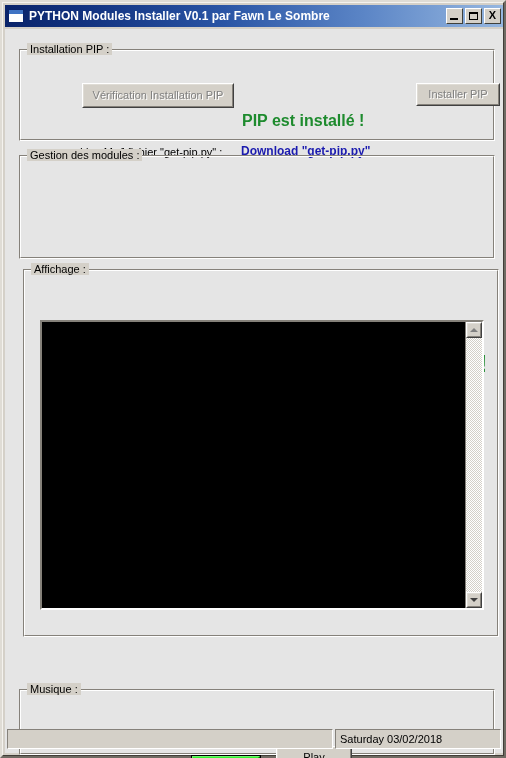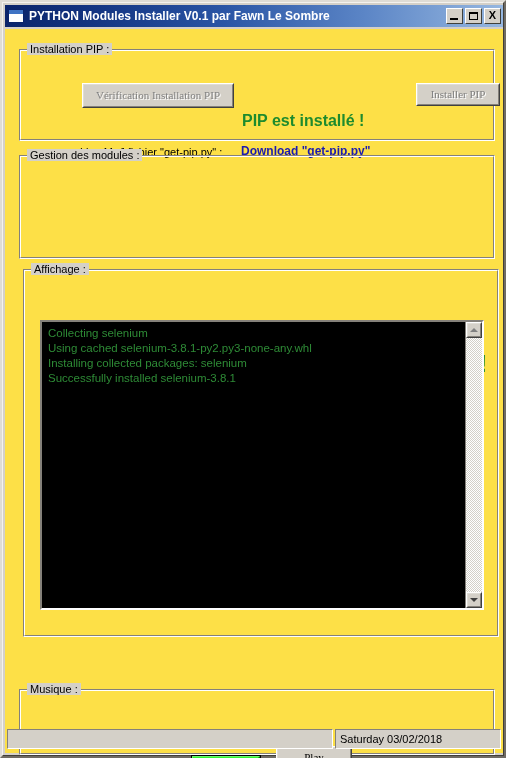--- a/index.html
+++ b/index.html
@@ -113,21 +113,21 @@
     font-size: 11px;
     margin-top: -1px;
   }
 
   
   #client {
     position: absolute;
     left: 2px; top: 26px;
     width: 498px;
     bottom: 2px;
-    background: #fde047;
+    background: #e5e5e5;
   }
 
   
   .group {
     position: absolute;
     box-sizing: border-box;
     border-left: 1px solid #85817a;
     border-top: 1px solid #85817a;
     border-right: 1px solid #ffffff;
     border-bottom: 1px solid #ffffff;
@@ -160,21 +160,21 @@
 
   
   .btn {
     position: absolute;
     box-sizing: border-box;
     background: #d4d0c8;
     border-left: 1px solid #ffffff;
     border-top: 1px solid #ffffff;
     border-right: 1px solid #404040;
     border-bottom: 1px solid #404040;
-    font-family: Liberation Serif, serif;
+    font-family: Liberation Sans, sans-serif;
     font-size: 11px;
     color: #000000;
     display: flex;
     align-items: center;
     justify-content: center;
     text-align: center;
     line-height: 1;
     white-space: nowrap;
   }
   .btn .inner {
@@ -434,24 +434,20 @@
         </div>
 
         <span class="label" id="lbl-module-ok">Le module a bien été installé !</span>
       </div>
 
       <div class="group" id="group-display">
         <span class="group-inner"></span>
         <span class="group-label">Affichage :</span>
 
         <div id="console-wrap">
-          <div id="console-text">Collecting selenium
-Using cached selenium-3.8.1-py2.py3-none-any.whl
-Installing collected packages: selenium
-Successfully installed selenium-3.8.1</div>
 
           <div id="console-scrollbar">
             <div class="sb-arrow" id="sb-up">
               <span class="ainner"></span>
               <span class="tri tri-up"></span>
             </div>
             <div class="sb-arrow" id="sb-down">
               <span class="ainner"></span>
               <span class="tri tri-down"></span>
             </div>

